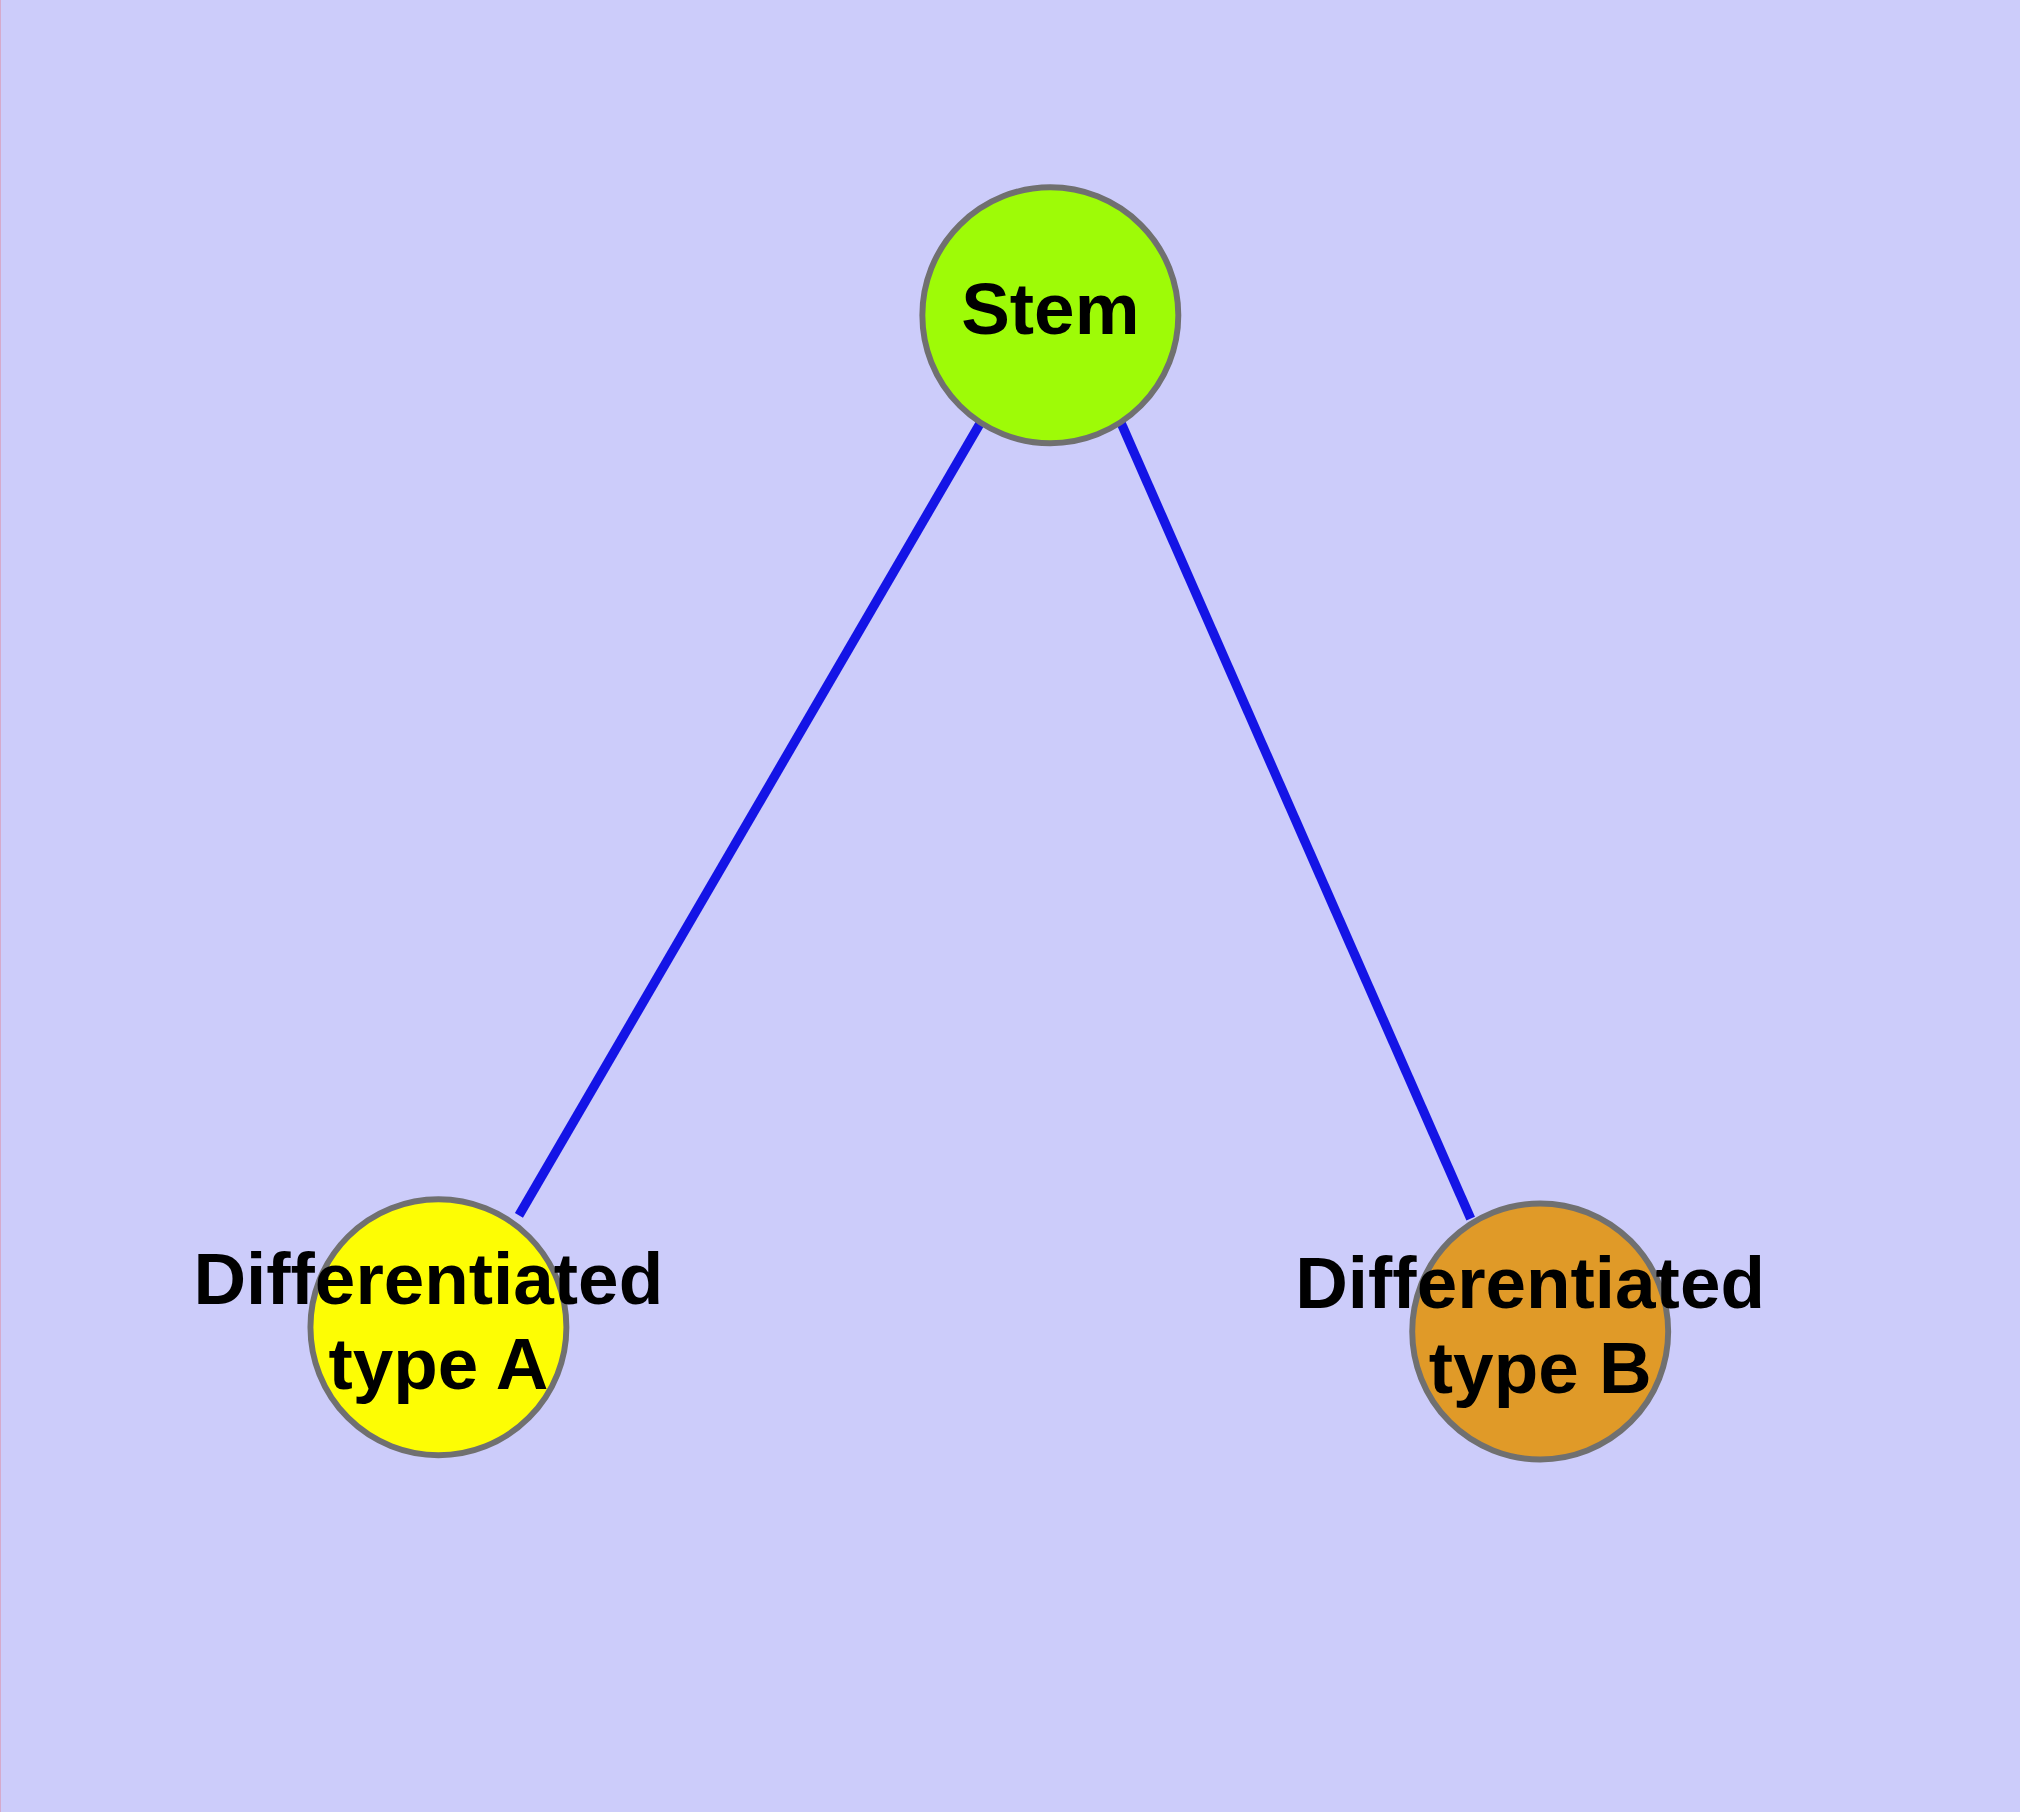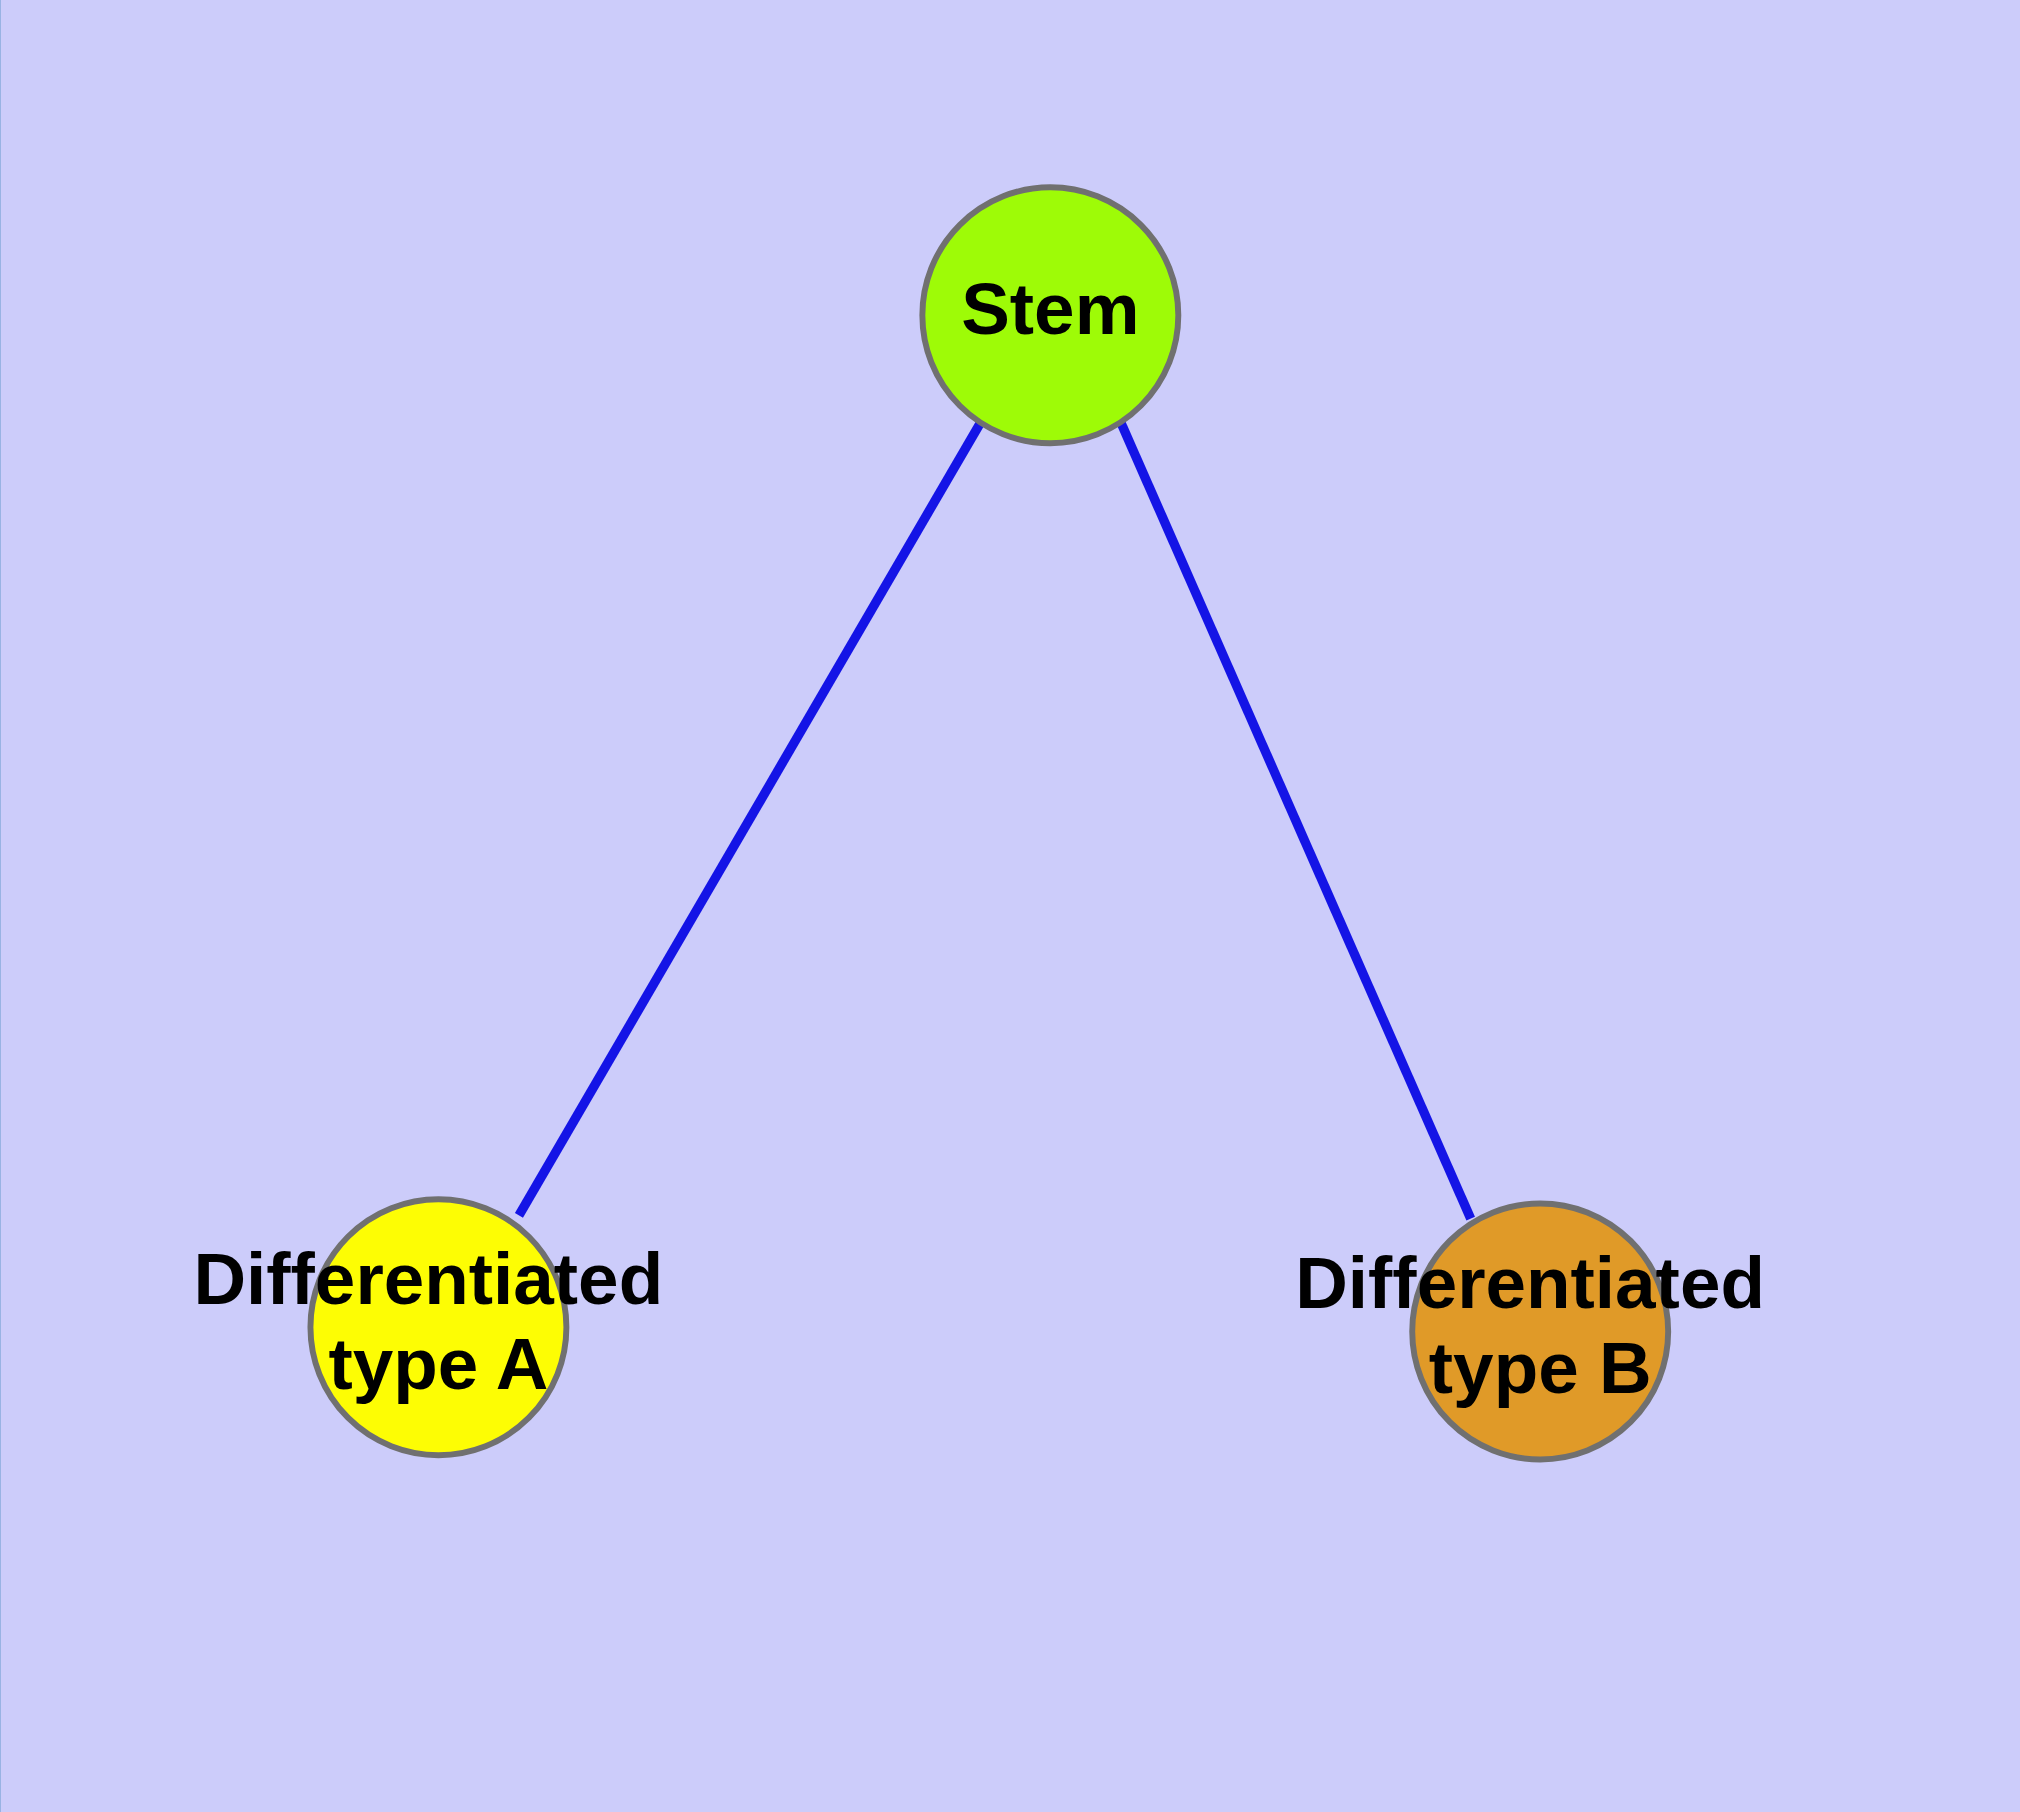--- a/index.html
+++ b/index.html
@@ -31,21 +31,21 @@
     font-weight: bold;
     fill: #000000;
     text-anchor: middle;
     dominant-baseline: middle;
     paint-order: normal;
   }
 </style>
 </head>
 <body>
 
-<div id="graph-canvas" style="width: 2013px; height: 1812px; background: #0369a1;">
+<div id="graph-canvas" style="width: 2013px; height: 1812px; background: #ef4444;">
   <svg id="graph-svg" viewBox="0 0 2384 2138" style="width: 2021px; height: 1812px;">
 
     <rect id="bg-rect" x="0" y="0" width="2384" height="2138" fill="#ccccfa"></rect>
 
     <g id="edges-group">
       <line class="graph-edge" id="edge-0" x1="1157" y1="498" x2="612" y2="1434" stroke="#1414e6" stroke-width="11" stroke-linecap="butt"></line>
       <line class="graph-edge" id="edge-1" x1="1322" y1="498" x2="1735" y2="1438" stroke="#1414e6" stroke-width="11" stroke-linecap="butt"></line>
     </g>
 
     <g id="nodes-group">

